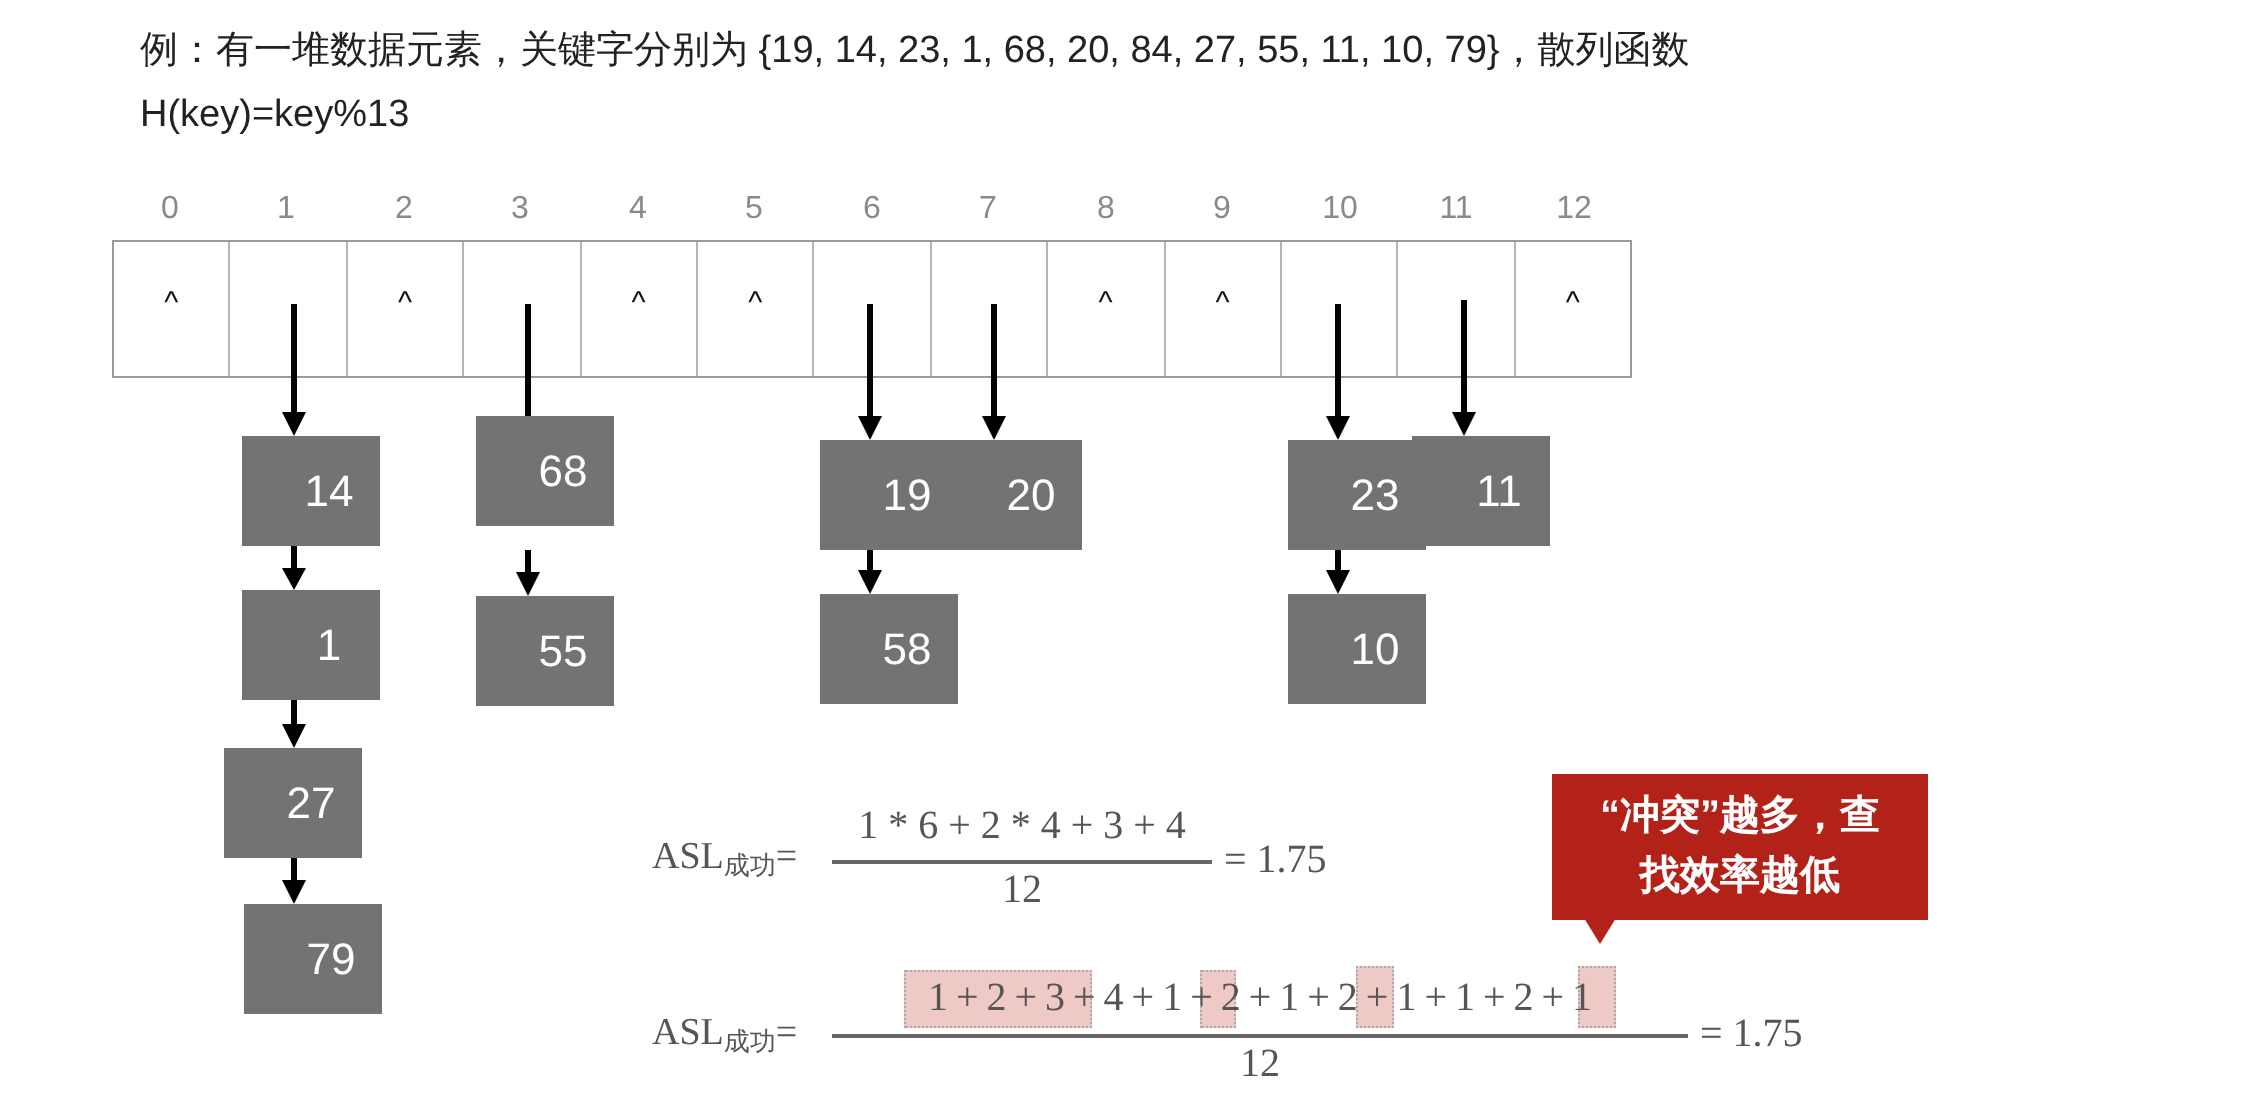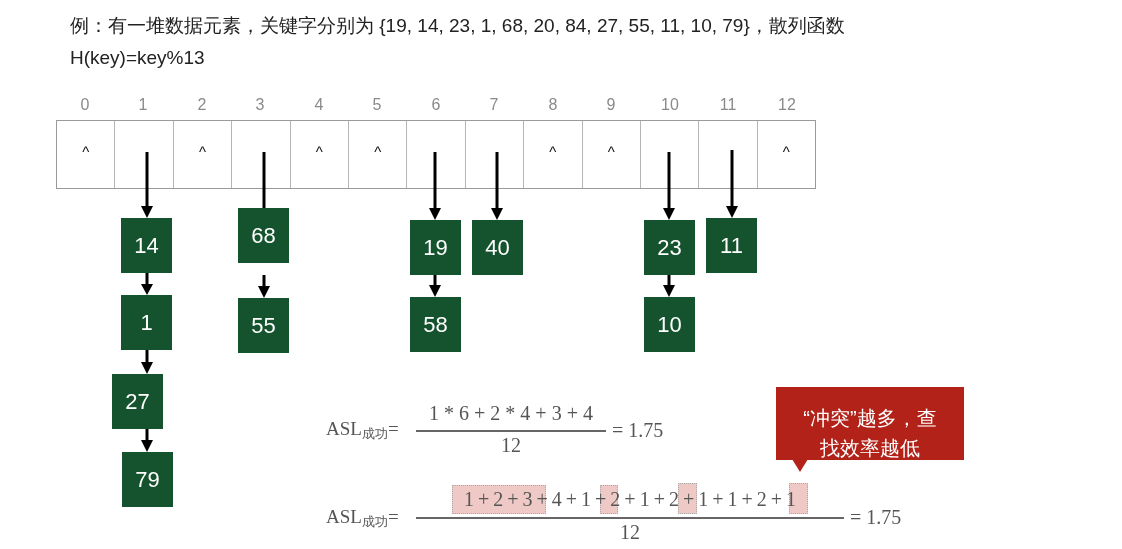--- a/index.html
+++ b/index.html
@@ -5,31 +5,31 @@
   html, body { margin:0; padding:0; background:#ffffff; }
   body { width:1122px; height:549px; position:relative; overflow:hidden;
          font-family:"Liberation Sans","DejaVu Sans",sans-serif; color:#222; }
   .title { position:absolute; left:42px; top:10px; font-size:19px; line-height:32px; color:#222;margin-left:28px; }
   .idx { position:absolute; top:96px; width:58px; text-align:center; font-size:16px; color:#8a8a8a; }
   .table { position:absolute; left:56px; top:120px; width:760px; height:69px;
            border:1px solid #9a9a9a; box-sizing:border-box; display:flex; }
   .cell { flex:1; border-right:1px solid #b5b5b5; position:relative; }
   .cell:last-child { border-right:none; }
   .null { position:absolute; left:0; right:0; top:22px; text-align:center; font-size:15px; color:#111; }
-  .node { position:absolute; width:51px; height:55px; background:#14532d; color:#fff;
-          font-size:22px; display:flex; align-items:center; justify-content:center; }
+  .node { position:absolute; width:51px; height:55px; background:#737373; color:#fff;
+          font-size:22px; display:flex; align-items:center; justify-content:center;padding-left:18px; }
   svg.arrows { position:absolute; left:0; top:0; }
   .asl { position:absolute; font-family:Liberation Serif, serif; font-size:19px; color:#555; }
   .asl sub { font-size:13px; vertical-align:-3px; }
   .num { position:absolute; font-size:20px; font-family:"Liberation Serif",serif; color:#555; white-space:nowrap; }
   .fline { position:absolute; height:1.5px; background:#666; }
   .hl { position:absolute; background:#efc9c6; border:1.5px dotted #a9a9a9; box-sizing:border-box; }
   .callout { position:absolute; left:776px; top:387px; width:188px; height:73px; background:#b22218;
-             color:#fff; font-size:20px; font-weight:normal; line-height:30px; text-align:center;
-             box-sizing:border-box; padding-top:16px; }
+             color:#fff; font-size:20px; font-weight:bold; line-height:30px; text-align:center;
+             box-sizing:border-box; padding-top:6px; }
   .callout-tail { position:absolute; left:792px; top:459px; width:0; height:0;
                   border-left:8px solid transparent; border-right:8px solid transparent; border-top:13px solid #b22218; }
 </style>
 </head>
 <body>
 
 <div class="title">
   <div>例：有一堆数据元素，关键字分别为 {19, 14, 23, 1, 68, 20, 84, 27, 55, 11, 10, 79}，散列函数</div>
   <div>H(key)=key%13</div>
 </div>
@@ -119,21 +119,21 @@
 </svg>
 
 <div class="node" style="left:121px;top:218px">14</div>
 <div class="node" style="left:121px;top:295px">1</div>
 <div class="node" style="left:112px;top:374px">27</div>
 <div class="node" style="left:122px;top:452px">79</div>
 <div class="node" style="left:238px;top:208px">68</div>
 <div class="node" style="left:238px;top:298px">55</div>
 <div class="node" style="left:410px;top:220px">19</div>
 <div class="node" style="left:410px;top:297px">58</div>
-<div class="node" style="left:472px;top:220px">40</div>
+<div class="node" style="left:472px;top:220px">20</div>
 <div class="node" style="left:644px;top:220px">23</div>
 <div class="node" style="left:644px;top:297px">10</div>
 <div class="node" style="left:706px;top:218px">11</div>
 
 <div class="asl" style="left:326px;top:418px">
   <span>ASL</span><sub>成功</sub><span>=</span>
 </div>
 <div class="num" style="left:420px;top:402px;width:182px;text-align:center">1 * 6 + 2 * 4 + 3 + 4</div>
 <div class="fline" style="left:416px;top:430px;width:190px"></div>
 <div class="num" style="left:416px;top:434px;width:190px;text-align:center">12</div>

